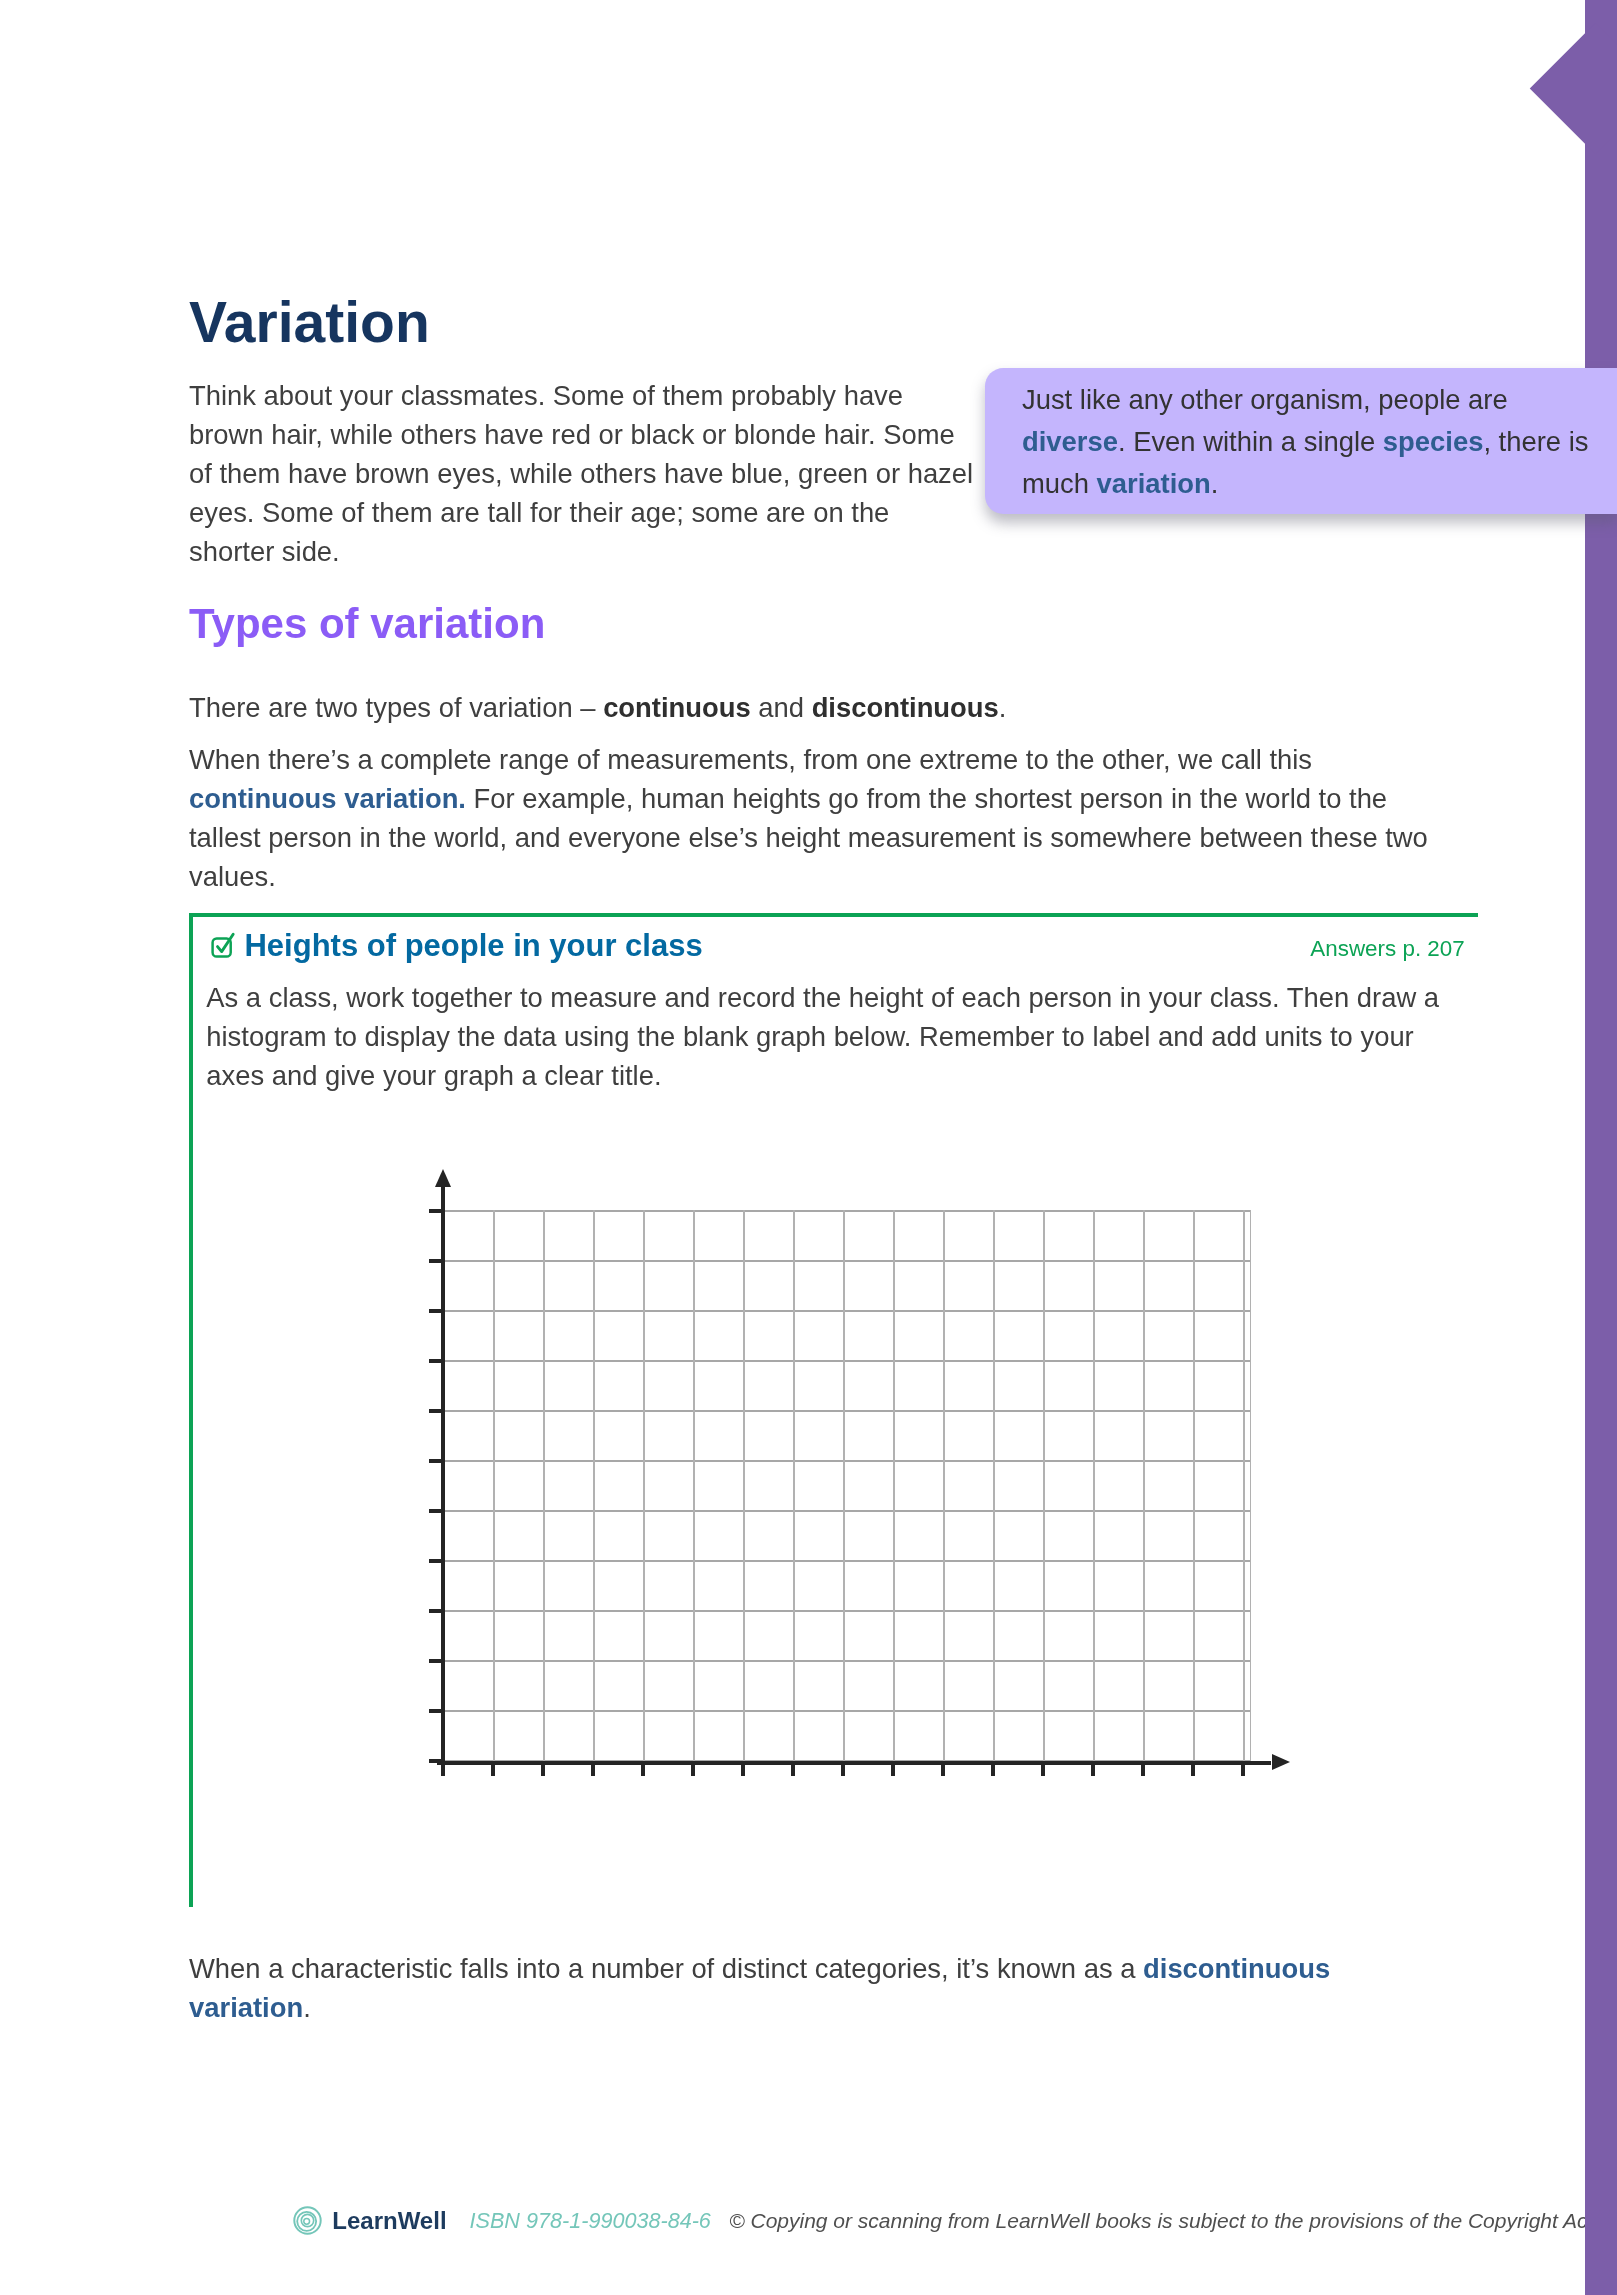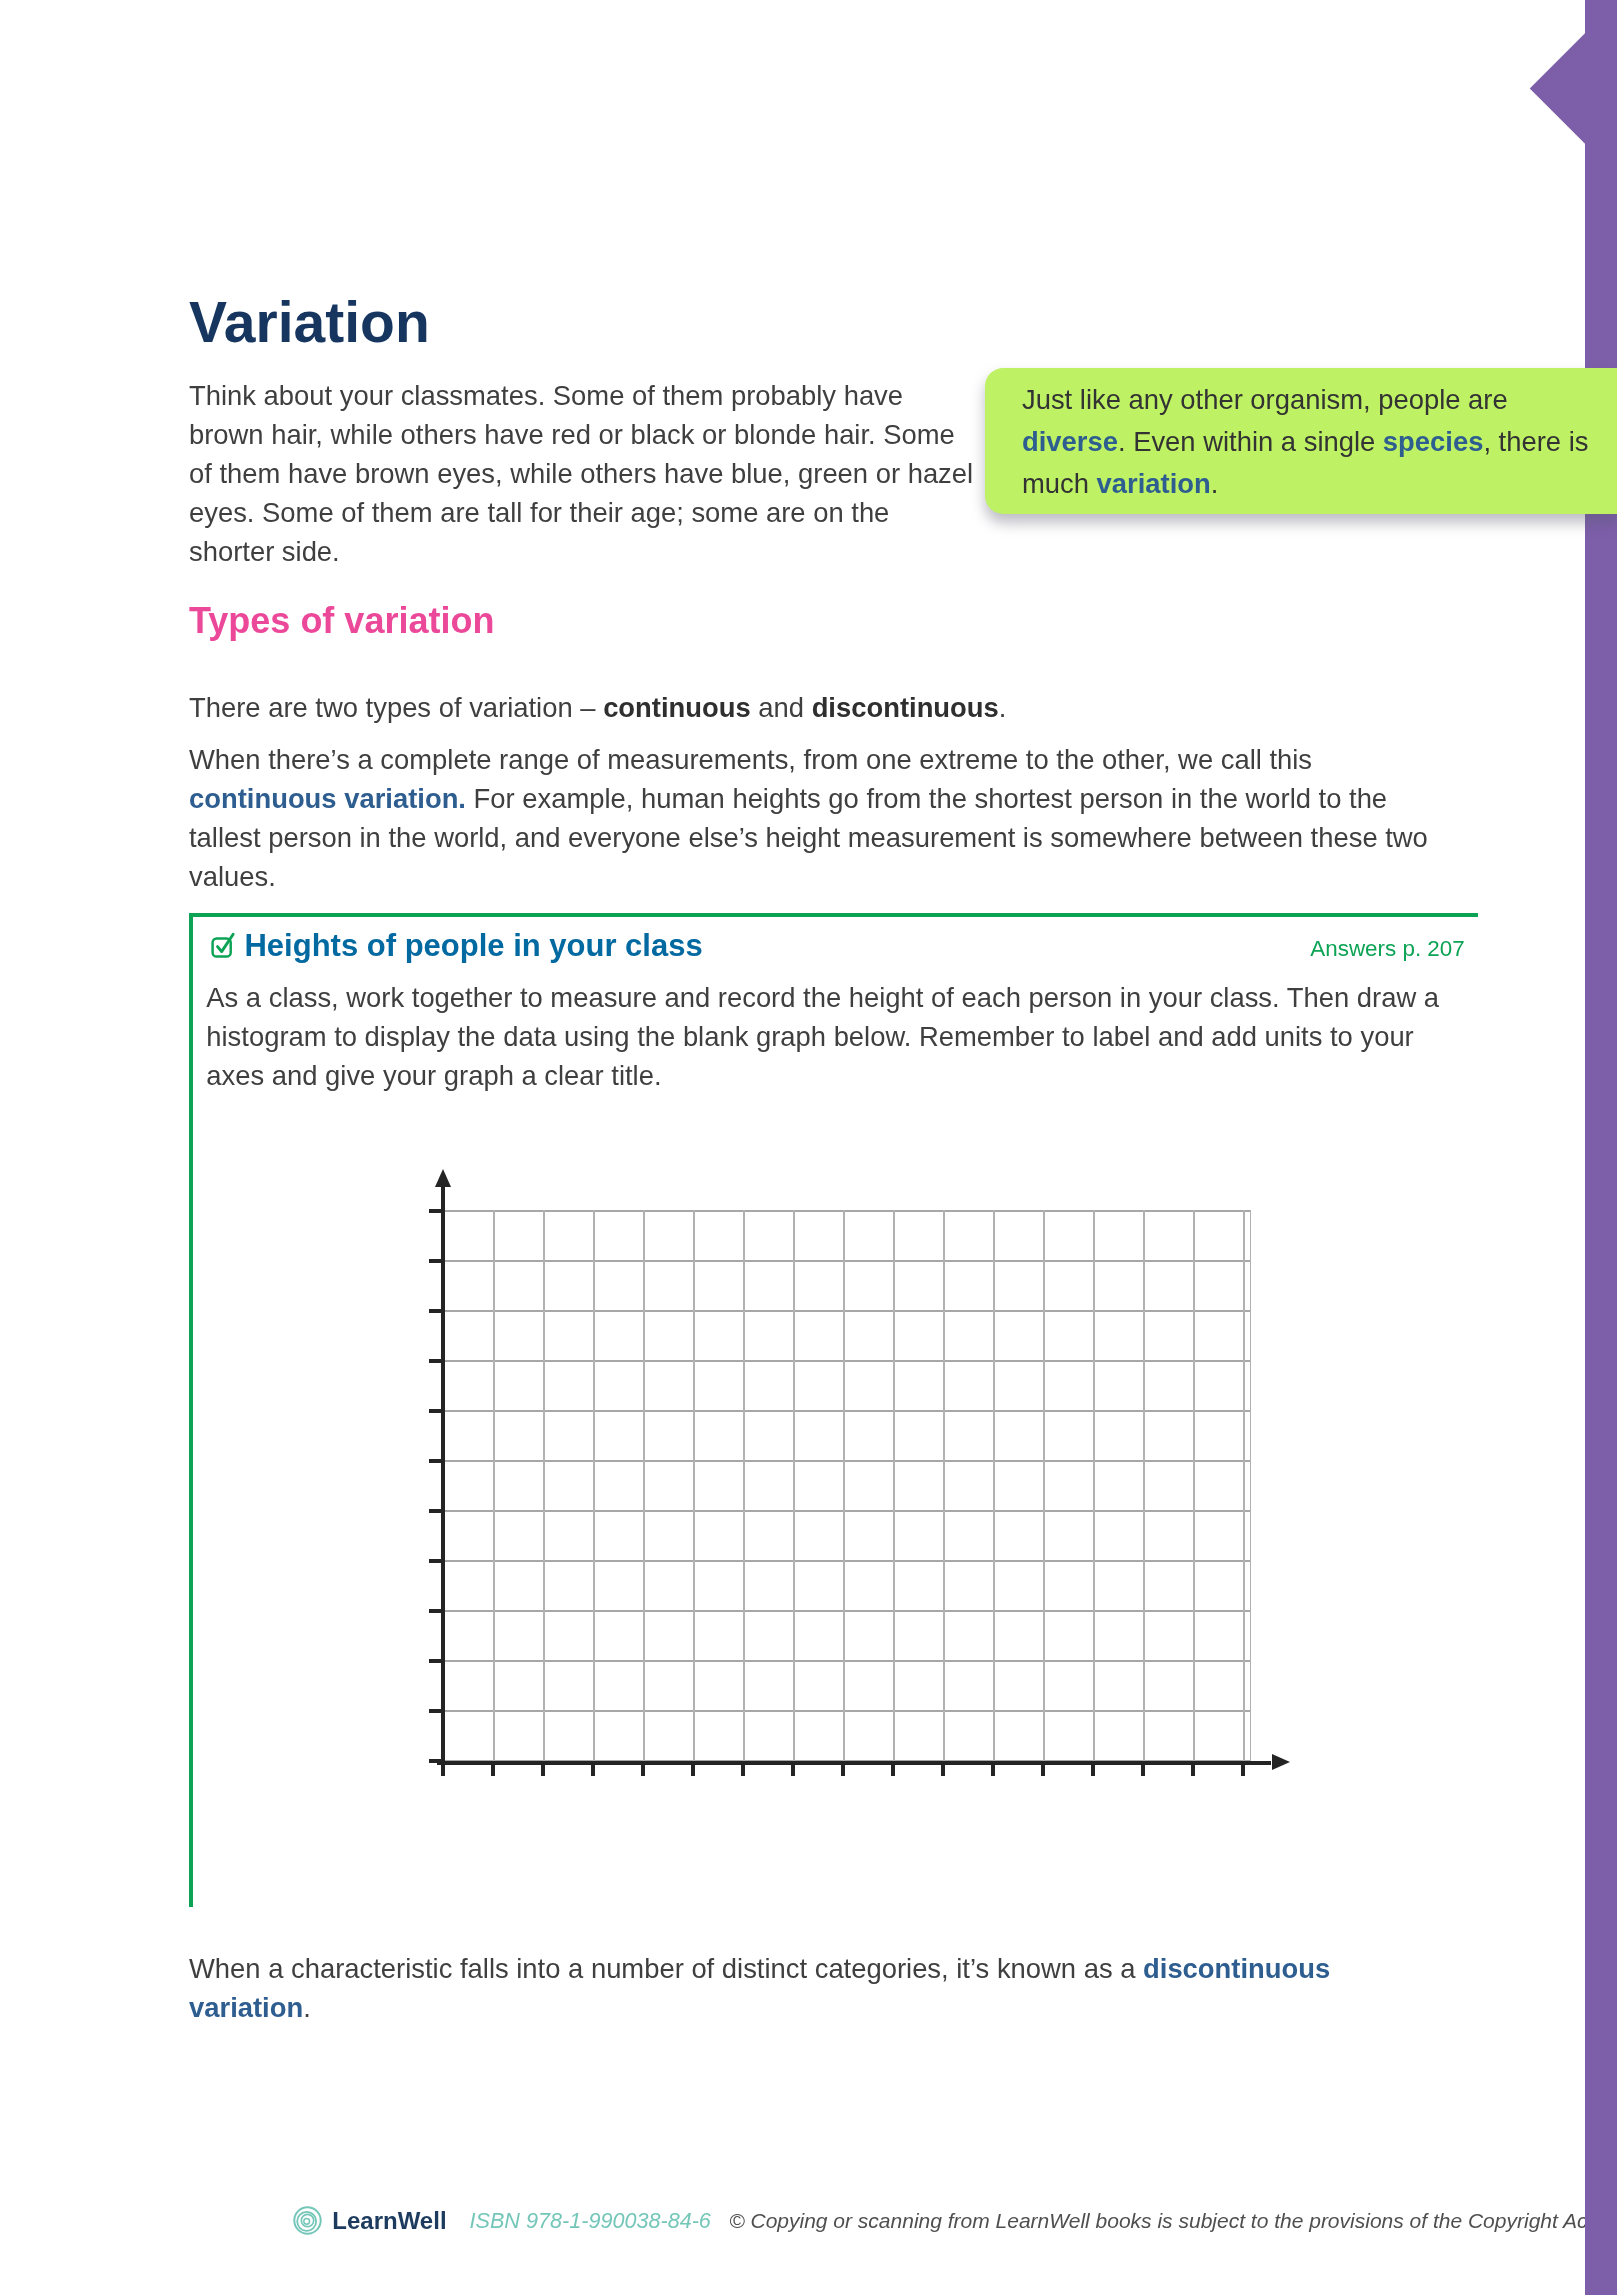--- a/index.html
+++ b/index.html
@@ -29,39 +29,39 @@
     font-size:47px; font-weight:bold; letter-spacing:0px;
     color:#8c6bb1; white-space:nowrap;
   }
   .h1{
     position:absolute; left:189px; top:293px;
     font-size:57px; line-height:1.05; font-weight:bold;
     color:#16355f;
   }
   .h2{
     position:absolute; left:189px; top:602px;
-    font-size:36px; line-height:1.05; font-weight:bold;
-    color:#ec4899;
+    font-size:42px; line-height:1.05; font-weight:bold;
+    color:#8b5cf6;
   }
   
   .para{
     position:absolute;
     font-size:27.4px; line-height:39px; color:#3f3f3f;
     margin:0;
   }
   .intro{ left:189px; top:376px; width:790px; }
   .p-types{ left:189px; top:688px; width:1263px; }
   .p-continuous{ left:189px; top:740px; width:1255px; }
   .p-discontinuous{ left:189px; top:1949px; width:1263px; }
   .term{ font-weight:bold; color:#2e5d90; }
   .term-dark{ font-weight:bold; color:#2f2f2f; }
   
   .callout{
     position:absolute; left:985px; right:0; top:368px; height:146px;
-    background:#bef264; border-radius:18.3px 0 0 18.3px;
+    background:#c4b5fd; border-radius:18.3px 0 0 18.3px;
     box-shadow:0 8.3px 13.3px rgba(90,90,110,.40);
     z-index:3; box-sizing:border-box;
     padding:10.8px 25px 0 37px;
   }
   .callout p{ margin:0; font-size:27.4px; line-height:42px; color:#333333; }
   
   .activity-box{
     position:absolute; left:189px; top:913px;
     width:1289px; height:994px; box-sizing:border-box;
     border-top:4.2px solid #0ca355; border-left:4.2px solid #0ca355;

